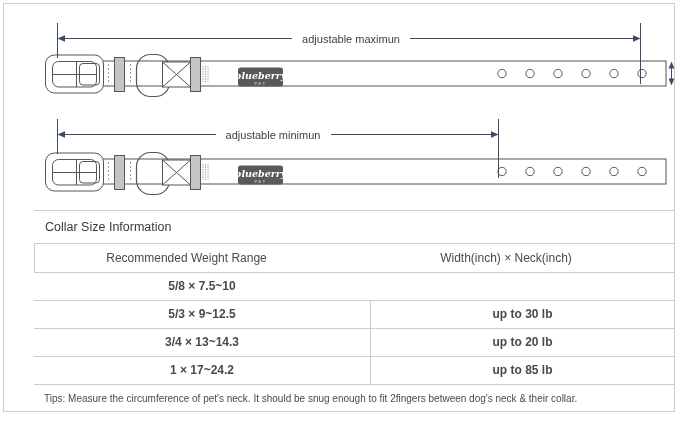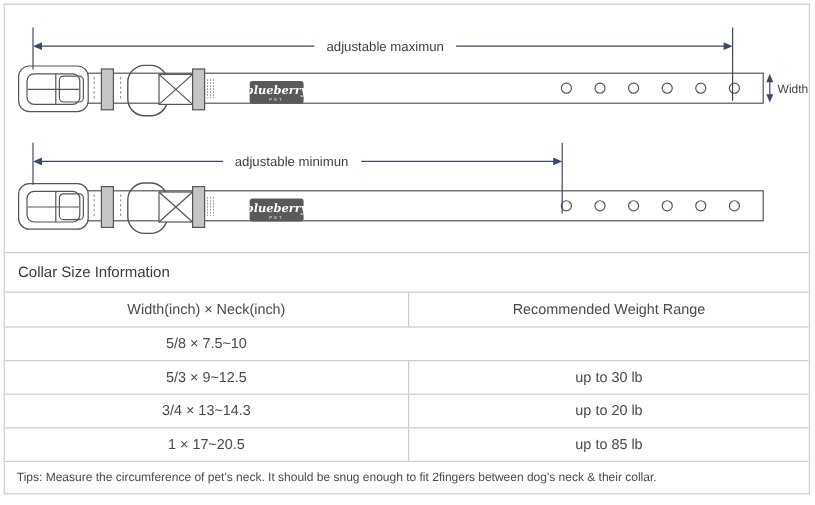--- a/index.html
+++ b/index.html
@@ -2,21 +2,21 @@
 <html style="--dimension-line: #3d4a66; --collar-outline: #555555; --keeper-fill: #c5c5c5; --badge-fill: #59595b; --table-border: #cccccc; --text: #4a4a4a;"><head>
 <meta charset="utf-8">
 <style>
   html,body{margin:0;padding:0;}
   body{
     width:679px;height:421px;position:relative;background:#ffffff;
     font-family:"Liberation Sans", sans-serif;color:var(--text,#4a4a4a);
   }
   .frame{
     position:absolute;left:3px;top:3px;width:672px;height:409px;
-    border:1px solid var(--table-border,#ccc);box-sizing:border-box;background:#fff;overflow:hidden;
+    border:1px solid var(--table-border,#ccc);box-sizing:border-box;background:#fff;overflow:hidden;padding-left:30px;
   }
   svg.diagram{display:block;}
 
   
   .st{fill:#ffffff;stroke:var(--collar-outline,#555);stroke-width:1;}
   .stn{fill:none;stroke:var(--collar-outline,#555);stroke-width:1;}
   .ln{stroke:var(--collar-outline,#555);stroke-width:1;fill:none;}
   .ring{fill:none;stroke:var(--collar-outline,#555);stroke-width:1.2;}
   .keeper{fill:var(--keeper-fill,#c5c5c5);stroke:var(--collar-outline,#555);stroke-width:1;}
   .stitch{stroke:#9a9a9a;stroke-width:1;stroke-dasharray:2,2;}
@@ -35,21 +35,21 @@
   .sec{
     height:33px;line-height:32px;border-top:1px solid var(--table-border,#ccc);
     box-sizing:border-box;padding-left:11px;font-size:12.5px;color:#3a3a3a;
   }
   .trow{display:flex;border-top:1px solid var(--table-border,#ccc);box-sizing:border-box;}
   .trow .c{box-sizing:border-box;text-align:center;font-size:12px;color:var(--text,#4a4a4a);}
   .trow .c.left{width:336px;}
   .trow .c.right{flex:1;border-left:1px solid var(--table-border,#ccc);}
   .hrow{height:29px;}
   .hrow .c{line-height:28px;}
-  .drow{height:28px;}
+  .drow{height:28px;font-weight:bold;}
   .drow .c{line-height:27px;}
   .tips{
     border-top:1px solid var(--table-border,#ccc);box-sizing:border-box;height:28px;
     line-height:27px;padding-left:10px;font-size:10px;color:var(--text,#4a4a4a);
     white-space:nowrap;overflow:hidden;
   }
 </style>
 </head>
 <body>
 
@@ -117,35 +117,35 @@
       <polygon points="27.5,134.5 35,131.3 35,137.7"></polygon>
       <polygon points="468.5,134.5 461,131.3 461,137.7"></polygon>
       <text class="dimtext" x="243" y="138.5" text-anchor="middle">adjustable minimun</text>
     </g>
   </svg>
 
   <div class="tbl">
     <div class="sec">Collar Size Information</div>
 
     <div class="trow hrow">
+      <div class="c right">Recommended Weight Range</div>
       <div class="c left">Width(inch) × Neck(inch)</div>
-      <div class="c right">Recommended Weight Range</div>
     </div>
 
     <div class="trow drow">
       <div class="c left">5/8 × 7.5~10</div>
     </div>
     <div class="trow drow">
       <div class="c left">5/3 × 9~12.5</div>
       <div class="c right">up to 30 lb</div>
     </div>
     <div class="trow drow">
       <div class="c left">3/4 × 13~14.3</div>
       <div class="c right">up to 20 lb</div>
     </div>
     <div class="trow drow">
-      <div class="c left">1 × 17~20.5</div>
+      <div class="c left">1 × 17~24.2</div>
       <div class="c right">up to 85 lb</div>
     </div>
 
     <div class="tips">Tips: Measure the circumference of pet's neck. It should be snug enough to fit 2fingers between dog's neck &amp; their collar.</div>
   </div>
 </div>
 
 </body></html>

